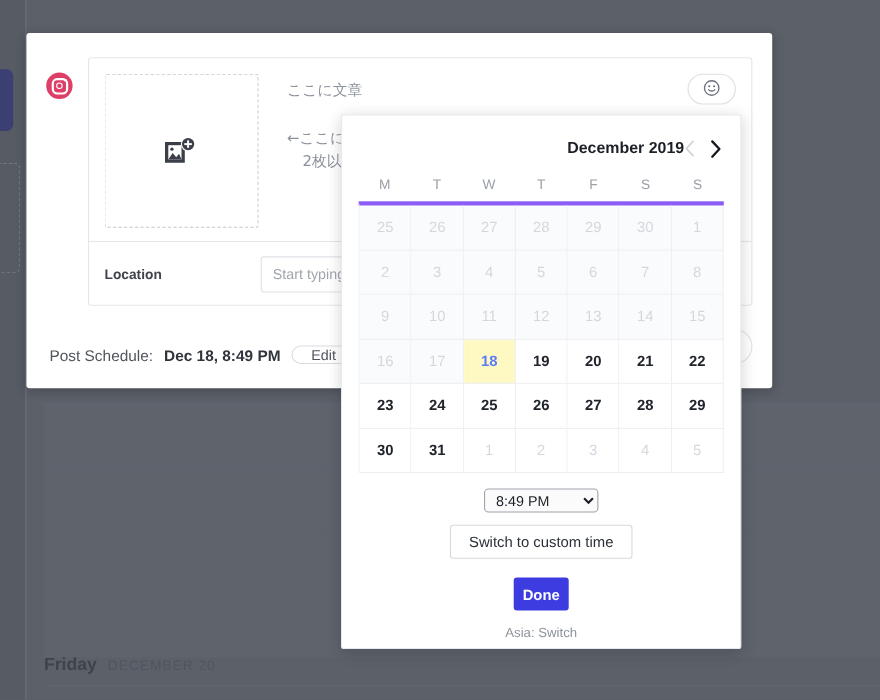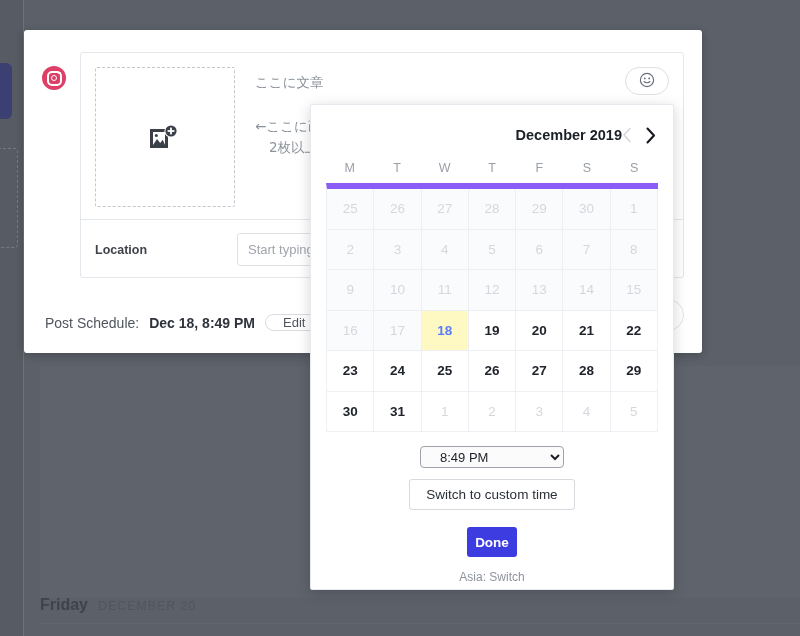--- a/index.html
+++ b/index.html
@@ -145,21 +145,21 @@
   #composer {
     flex: 1;
     border: 1px solid #e3e6ea;
     border-radius: 3px;
     position: relative;
     height: 226px;
   }
   #composer-body {
     display: flex;
     padding: 14px;
-    gap: 20px;
+    gap: 26px;
     height: 166px;
     justify-content: center;
   }
   #media-dropzone {
     width: 140px;
     height: 140px;
     border: 1px dashed #c3c8cf;
     border-radius: 2px;
     display: flex;
     align-items: center;
@@ -312,21 +312,21 @@
   #dp-weekdays div {
     text-align: center;
     font-size: 12.5px;
     color: #9aa0a8;
   }
 
   #dp-grid {
     display: grid;
     grid-template-columns: repeat(7, 1fr);
     grid-auto-rows: 40.5px;
-    border-top: 6px solid #8b5cf6;
+    border-top: 4px solid #8b5cf6;
     border-left: 1px solid #edeff2;
   }
   .dp-cell {
     border-right: 1px solid #edeff2;
     border-bottom: 1px solid #edeff2;
     display: flex;
     align-items: center;
     justify-content: center;
     font-size: 13.5px;
     font-weight: bold;
@@ -352,29 +352,29 @@
   }
 
   #dp-footer {
     margin-top: 14px;
     display: flex;
     flex-direction: column;
     align-items: center;
     gap: 11px;
   }
   #time-select {
-    width: 144px;
+    width: 104px;
     height: 22px;
     font-size: 13px;
     font-family: "Liberation Sans", sans-serif;
     color: #1c2026;
     border: 1px solid #9fa3ab;
     border-radius: 4px;
     background: #fbfbfc;
-    padding: 0 15px;
+    padding: 0 6px;
   }
   #custom-time-button {
     border: 1px solid #d6d9de;
     background: #fff;
     border-radius: 3px;
     height: 31px;
     padding: 0 16px;
     font-size: 13.5px;
     color: #2b3038;
     cursor: pointer;

